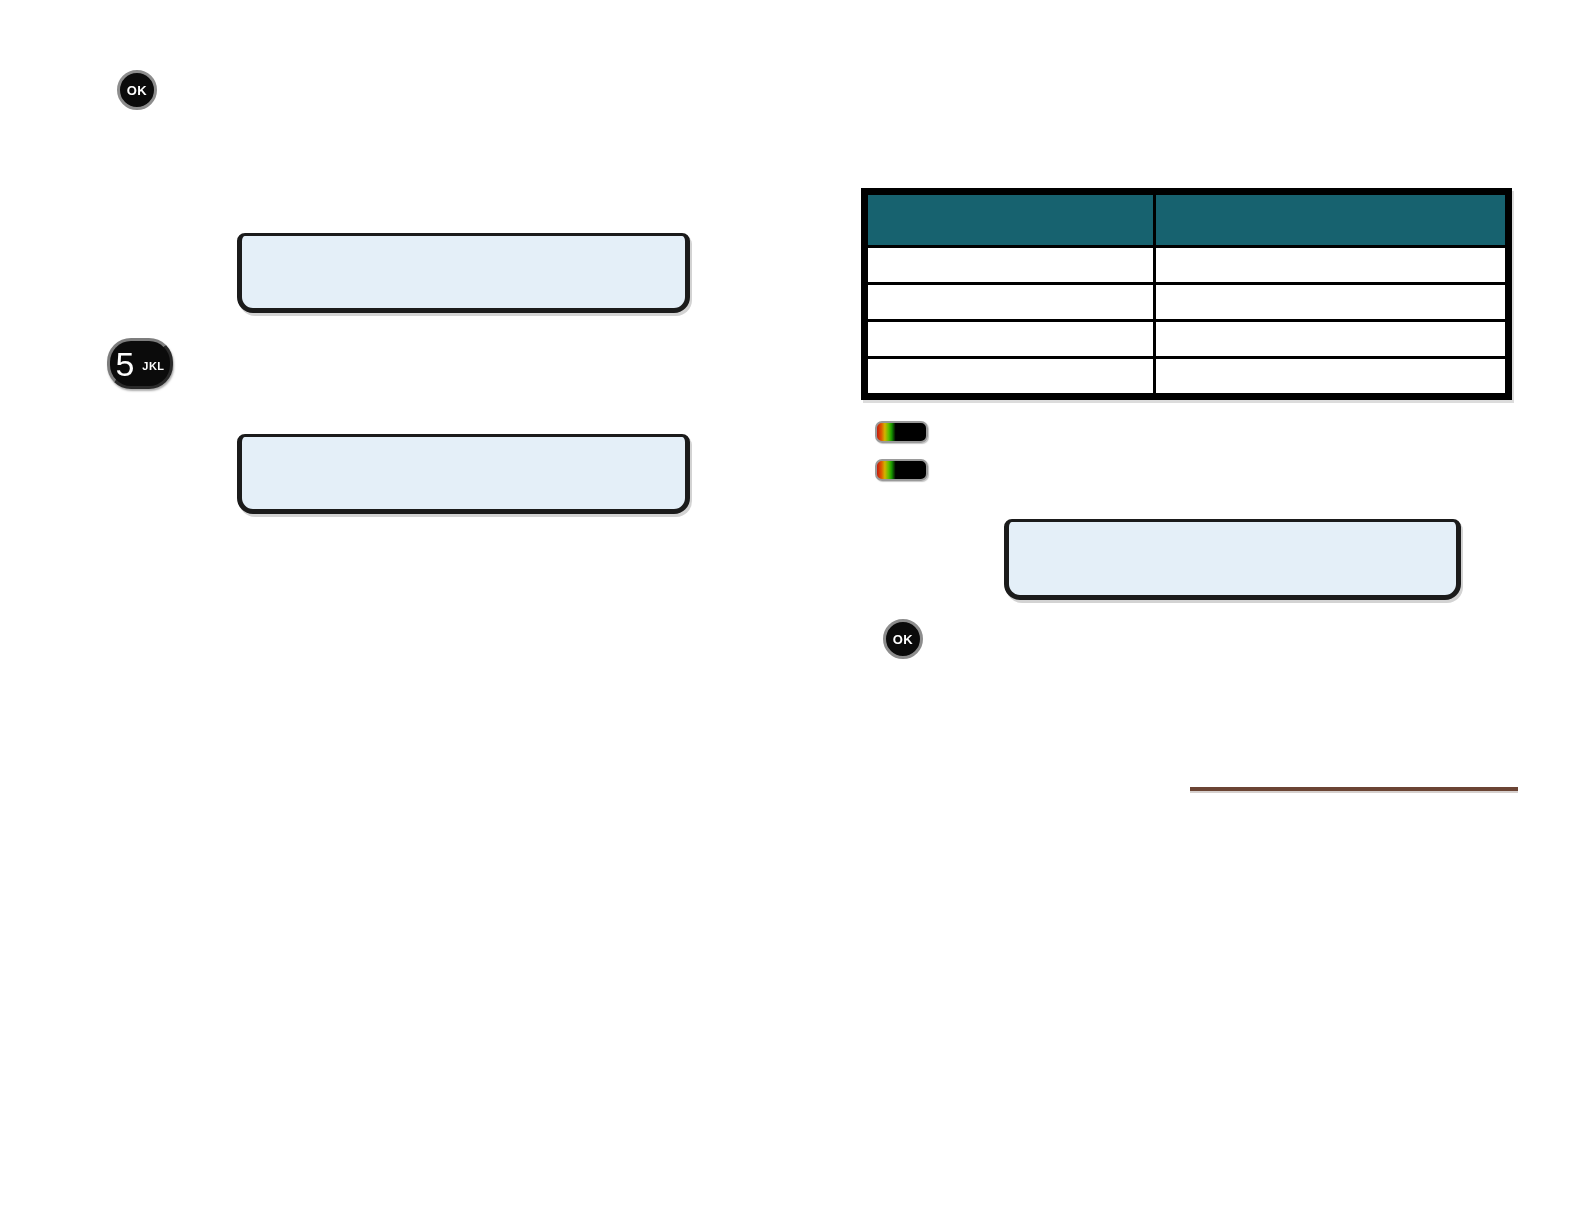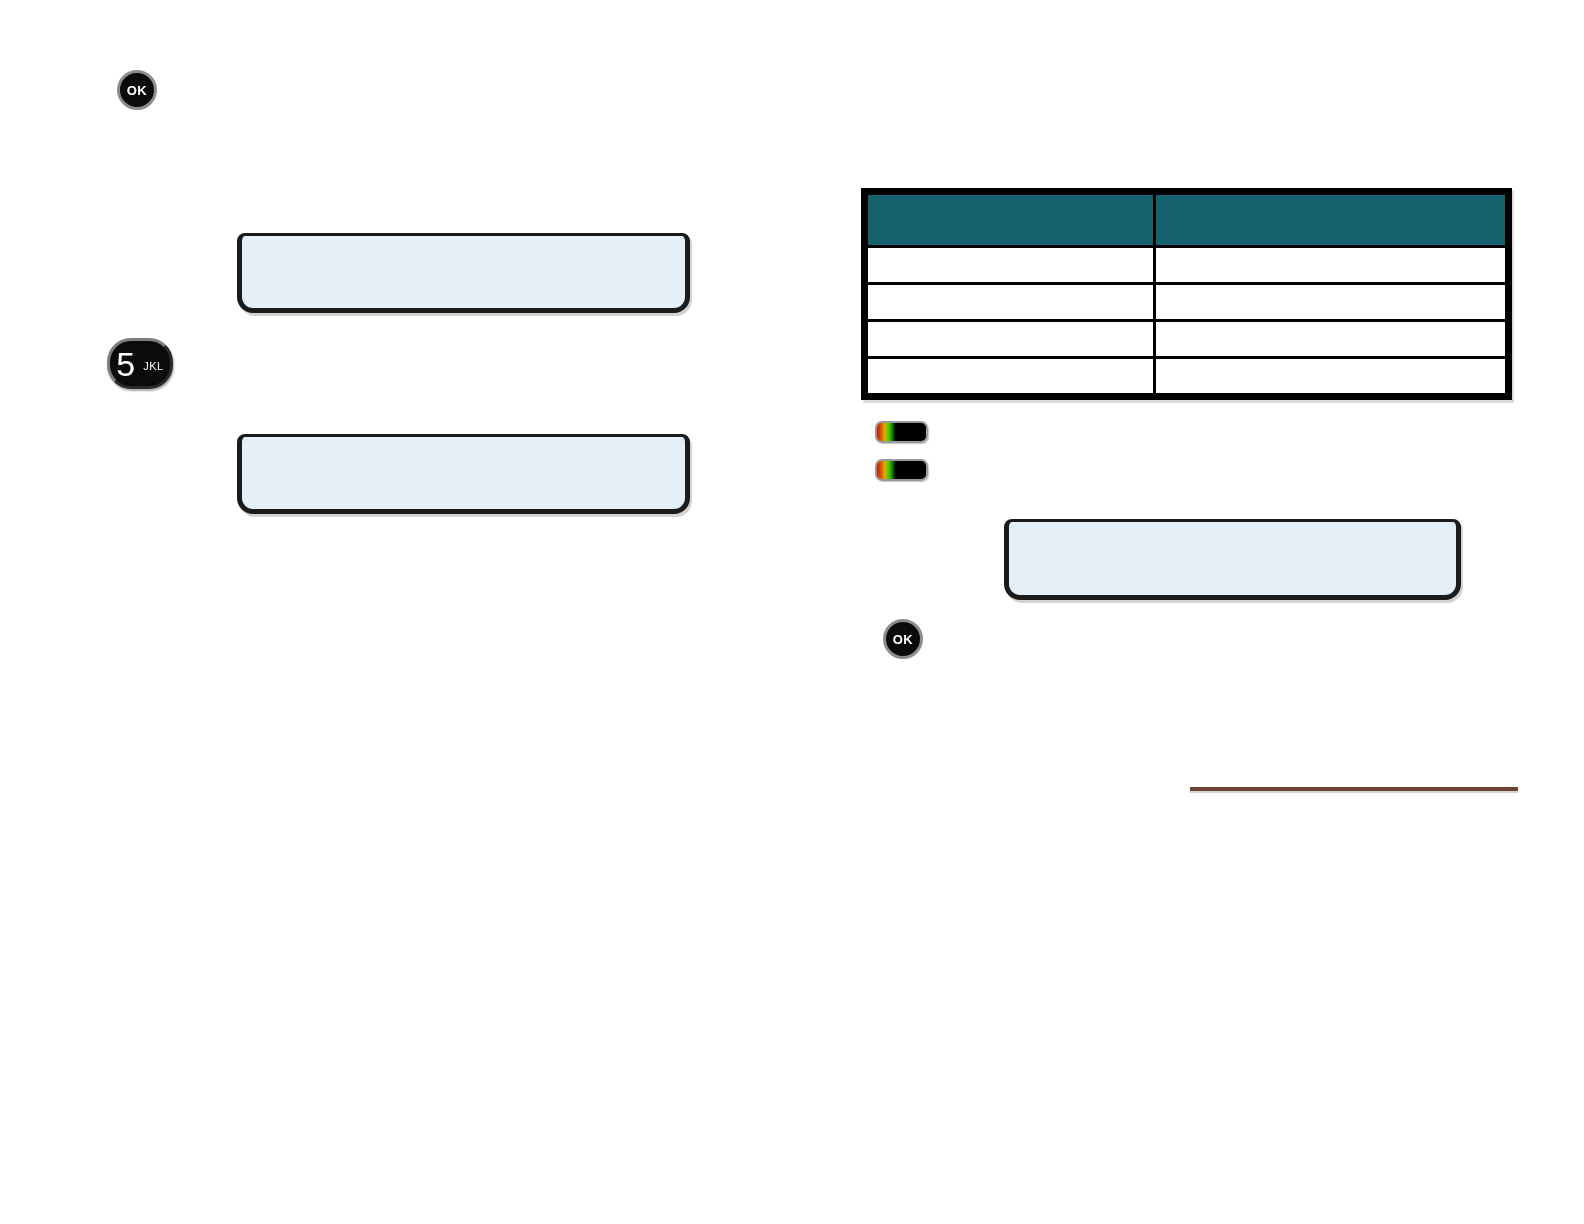--- a/index.html
+++ b/index.html
@@ -46,21 +46,21 @@
     background: var(--key-black);
     border: 3px solid #7d7d7d;
     border-right-color: #2a2a2a;
     border-bottom-color: #2a2a2a;
     border-radius: 24px;
     display: flex; align-items: center; justify-content: center;
     color: #ffffff;
     box-shadow: 1px 2px 2px rgba(90,90,90,0.5);
   }
   .digit-key .digit { font-size: 34px; line-height: 1; font-weight: normal; }
-  .digit-key .letters { font-size: 11px; font-weight: normal; margin-left: 4px; margin-top: 5px; letter-spacing: 0.5px; }
+  .digit-key .letters { font-size: 11px; font-weight: bold; margin-left: 4px; margin-top: 5px; letter-spacing: 0.5px; }
 
   
   .lcd-screen {
     position: absolute;
     background: var(--lcd-background);
     border: 5px solid var(--lcd-border);
     border-top-width: 3px;
     border-radius: 8px 8px 16px 16px;
     box-shadow: 2px 3px 0 rgba(130,130,130,0.35);
   }

